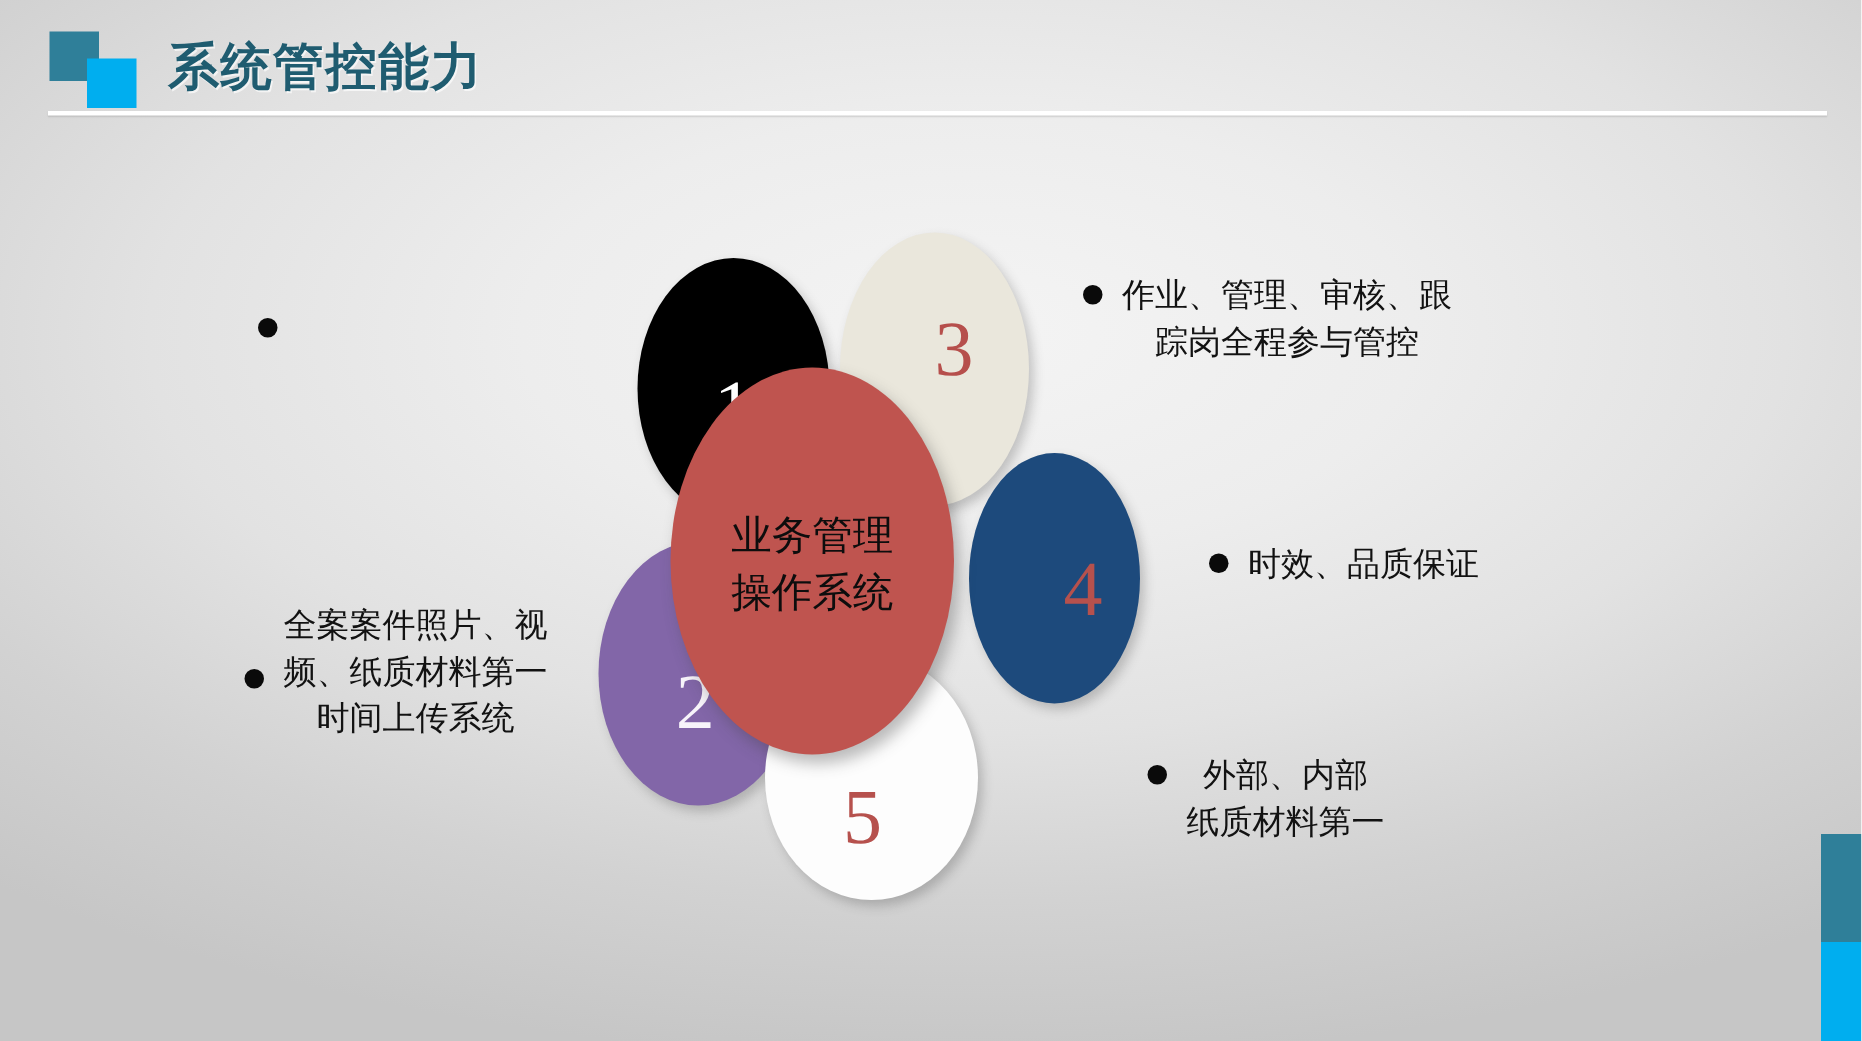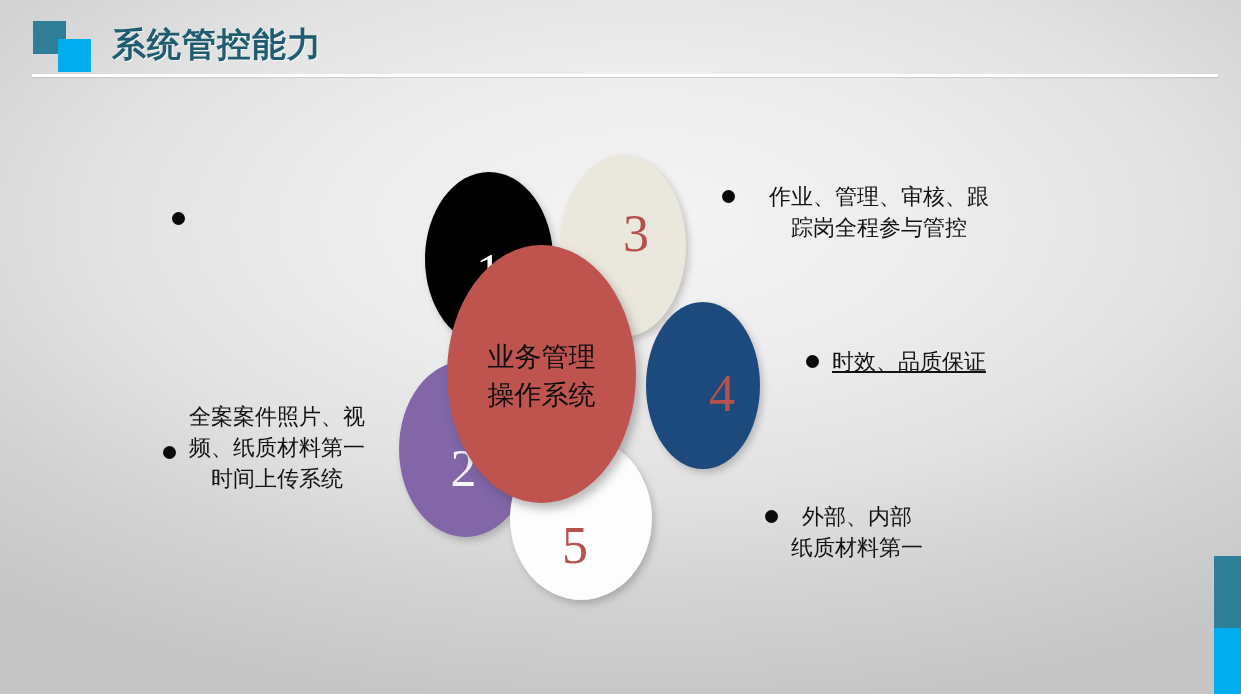--- a/index.html
+++ b/index.html
@@ -195,22 +195,22 @@
     margin-top: 9px;
     margin-right: 13px;
   }
   .callout .ctext {
     white-space: pre-line;
     text-align: center;
   }
 
   #callout-1 { left: 172px; top: 203px; width: 232px; }
   #callout-2 { left: 163px; top: 401px; width: 250px; align-items: center; }
-  #callout-3 { left: 722px; top: 181px; width: 300px; gap: 21px; }
-  #callout-4 { left: 806px; top: 346px; width: 240px; text-decoration: underline; }
+  #callout-3 { left: 722px; top: 181px; width: 300px; }
+  #callout-4 { left: 806px; top: 360px; width: 240px; }
   #callout-5 { left: 765px; top: 501px; width: 230px; }
 </style>
 </head>
 <body>
 
 <div id="slide">
 
   <div id="header">
     <div class="sq" id="sq-dark"></div>
     <div class="sq" id="sq-light"></div>

